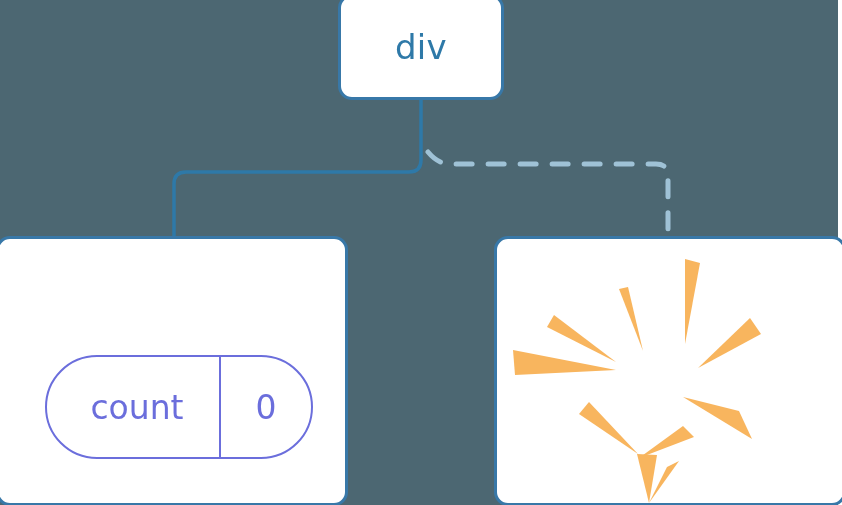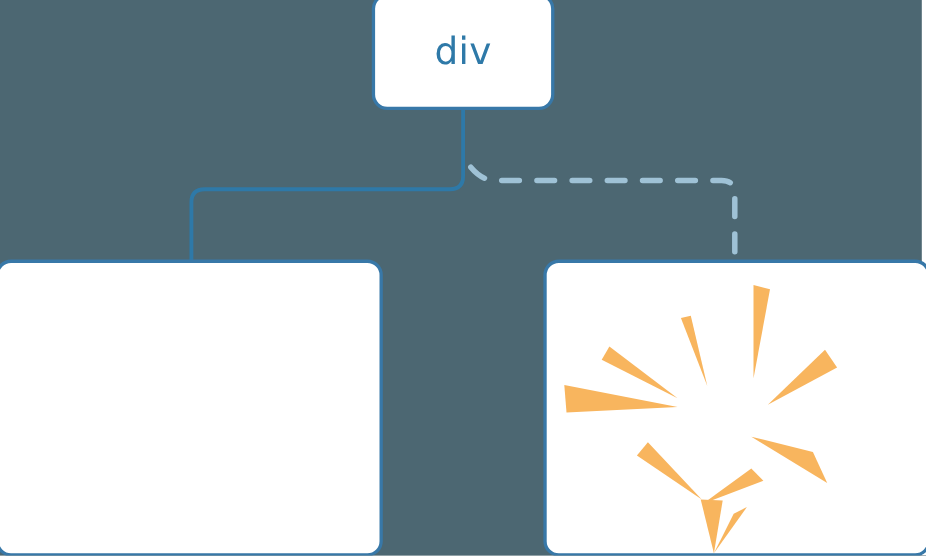--- a/index.html
+++ b/index.html
@@ -119,20 +119,25 @@
   <svg class="edges" viewBox="0 0 842 505">
     <path d="M 421 100 L 421 160 Q 421 172 409 172 L 186 172 Q 174 172 174 184 L 174 236" fill="none" stroke="#2e79a8" stroke-width="3.5" stroke-linecap="round"></path>
     <path d="M 428 152 Q 438 164 450 164 L 656 164 Q 668 164 668 176 L 668 236" fill="none" stroke="#9fc2d6" stroke-width="5" stroke-linecap="round" stroke-dasharray="16 16"></path>
   </svg>
 
   <div class="node" id="node-div">
     <span class="node-title">div</span>
   </div>
 
   <div class="node" id="node-counter">
+    <div class="state-pill">
+      <span class="state-key">count</span>
+      <span class="state-divider"></span>
+      <span class="state-val">0</span>
+    </div>
   </div>
 
   <div class="node" id="node-sparkle">
     <svg class="sparkle-svg" viewBox="0 0 352 270">
       <g fill="#f8b55e">
         <polygon points="188,20 203,24 188,105"></polygon>
         <polygon points="122,50 131,48 146,112"></polygon>
         <polygon points="253,79 264,95 201,129"></polygon>
         <polygon points="50,88 57,76 119,123"></polygon>
         <polygon points="16,111 18,136 119,131"></polygon>

